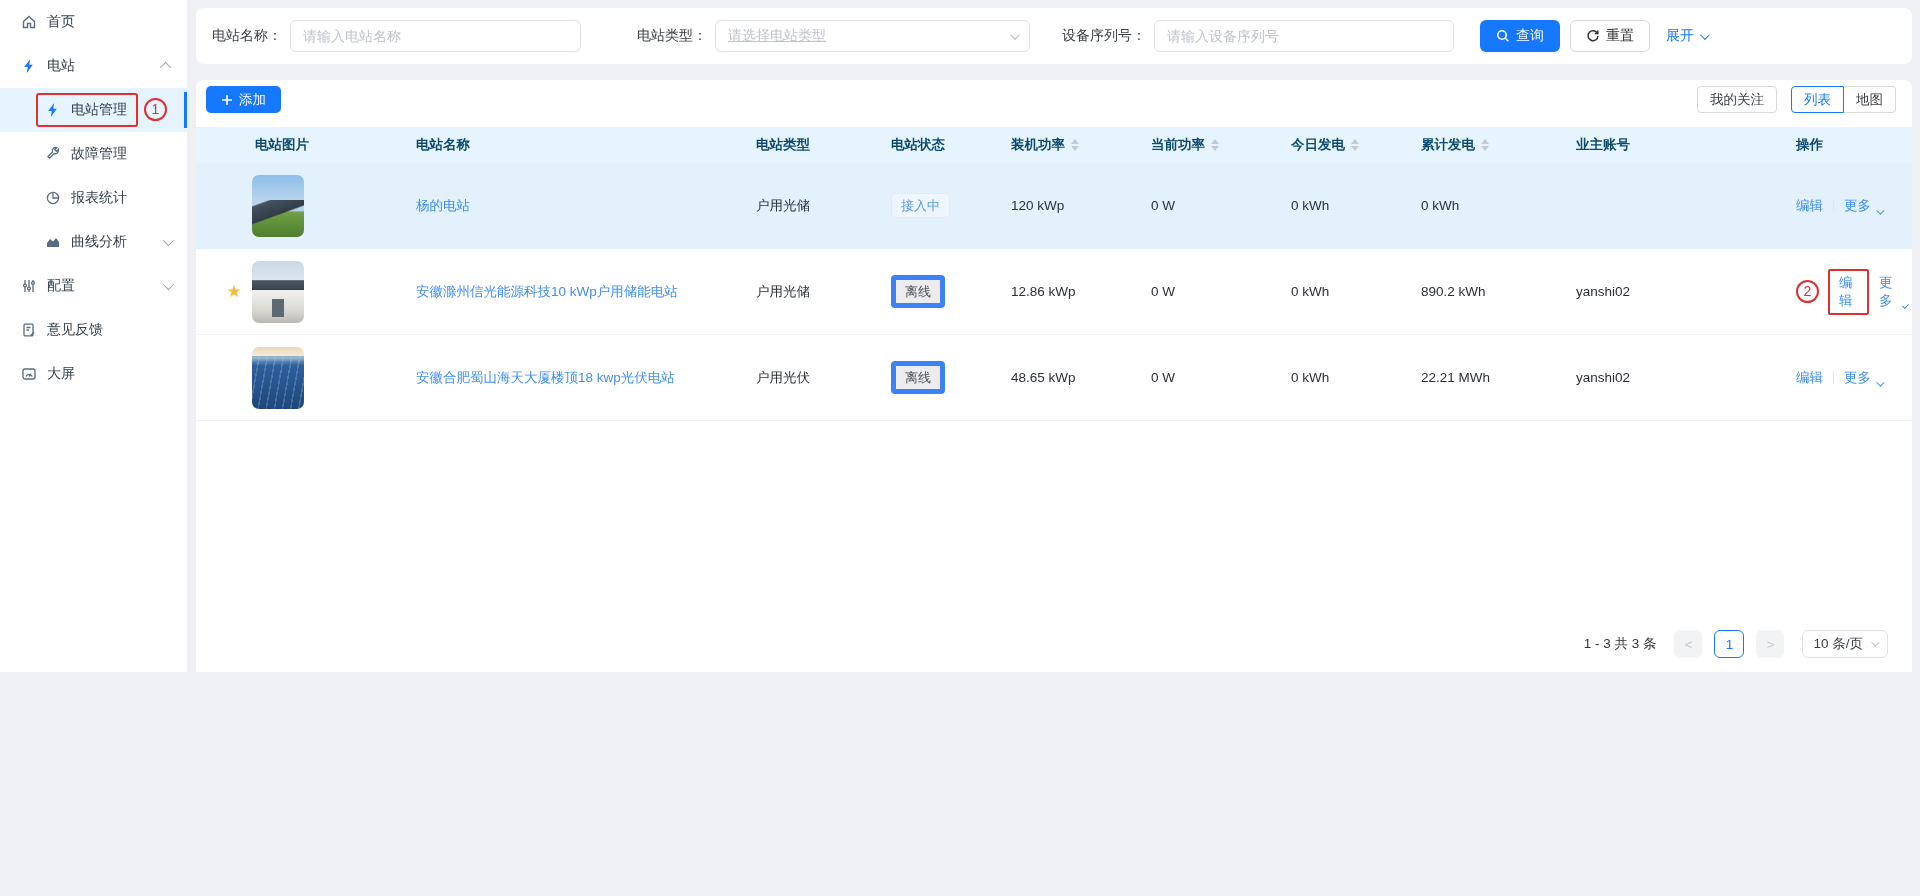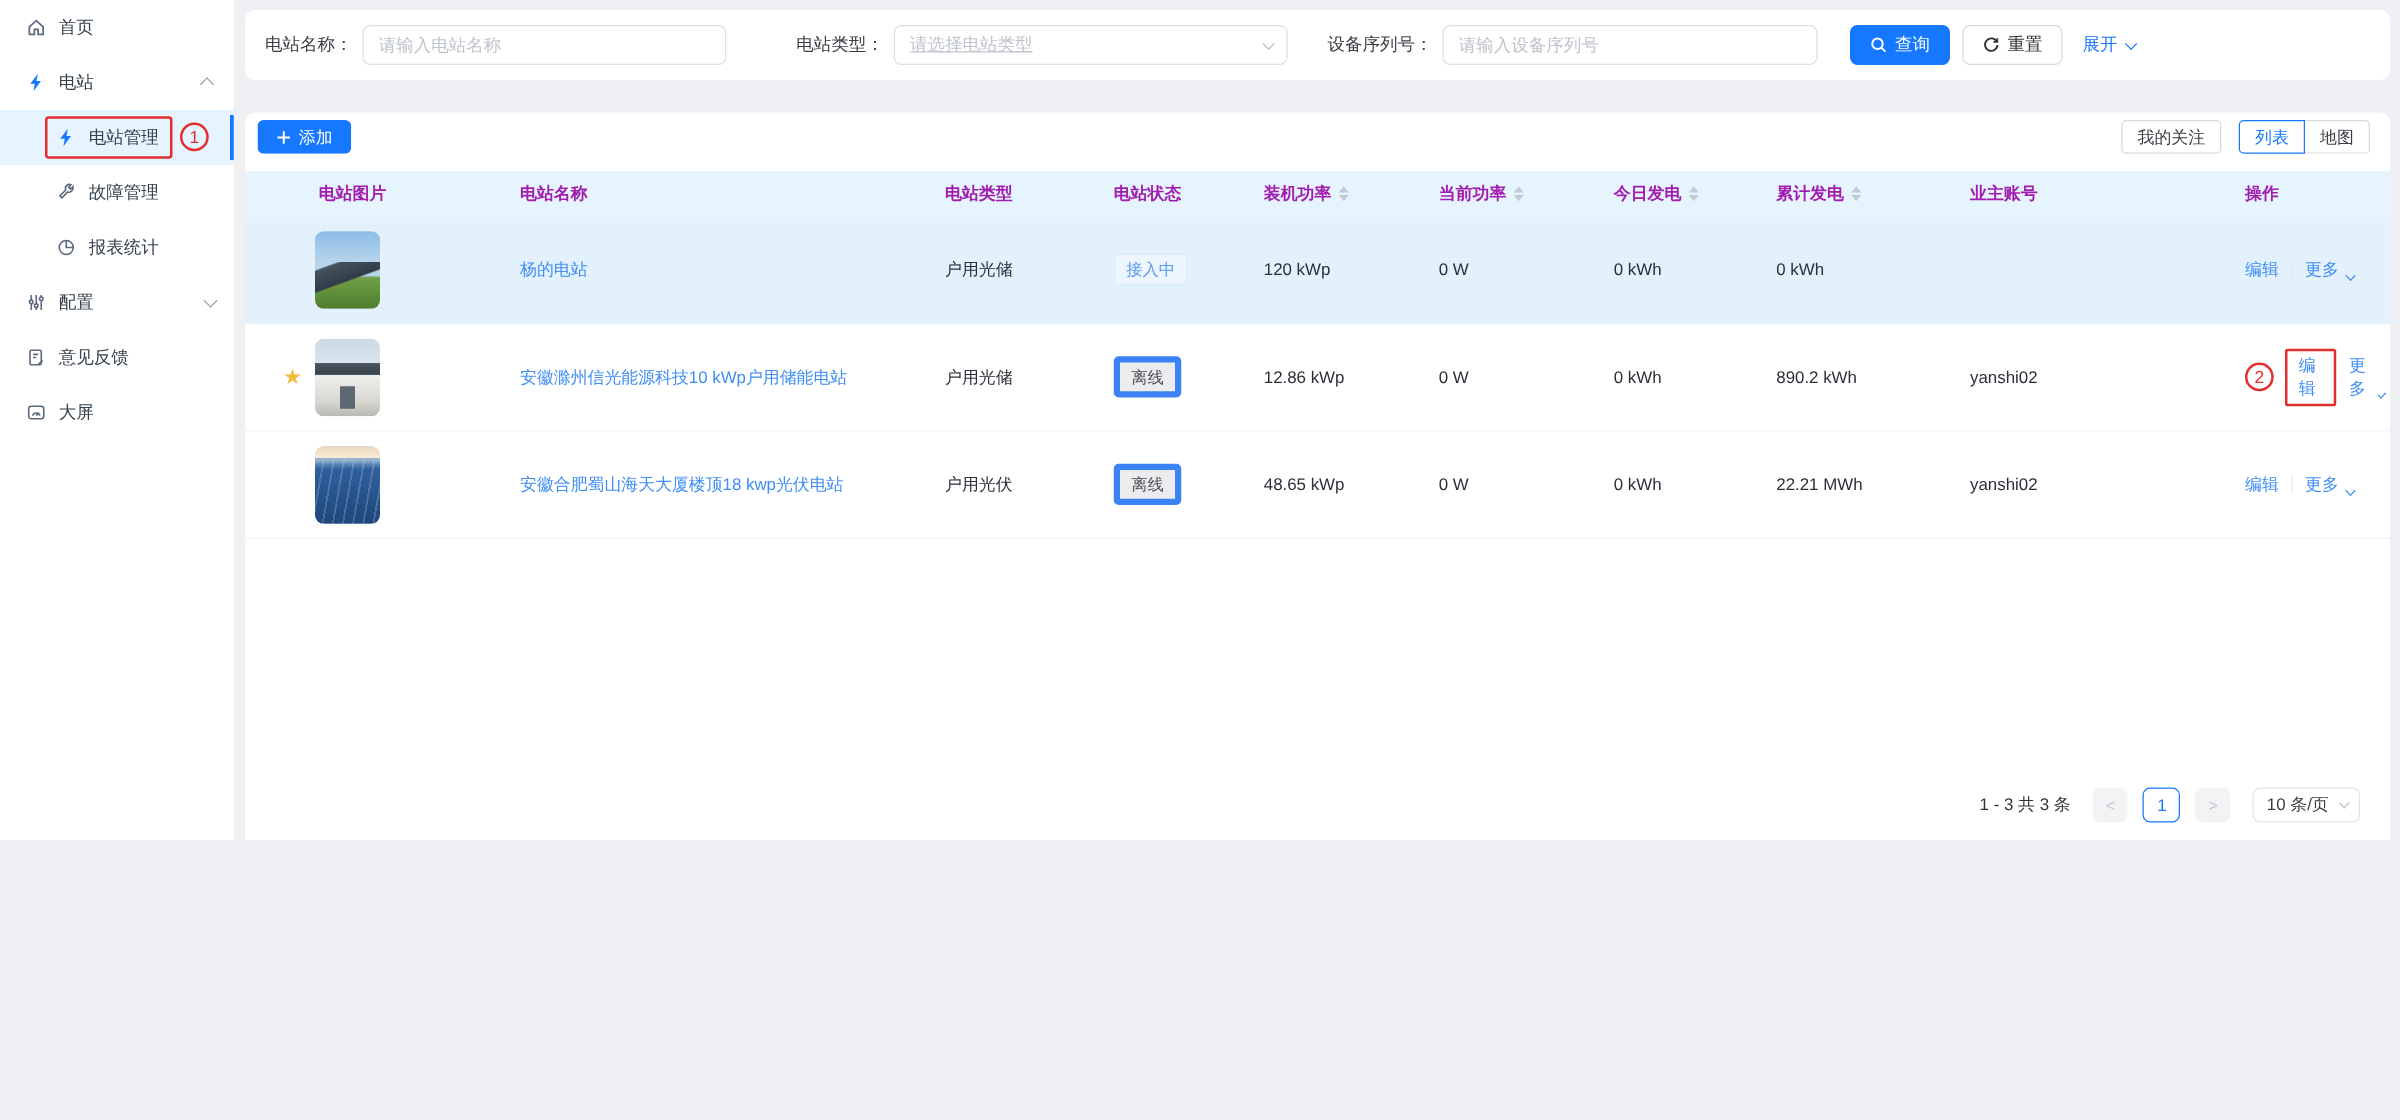--- a/index.html
+++ b/index.html
@@ -44,21 +44,21 @@
     display:inline-block; background:transparent; flex-shrink:0;
   }
   .anno-side { position:absolute; left:144px; top:10px; }
 
   
   .main { flex:1; display:flex; flex-direction:column; padding:8px 8px 0 8px; height:100%; }
 
   
   .filter-card {
     background:#fff; border-radius:8px; height:56px; flex-shrink:0;
-    display:flex; align-items:center; padding:0 16px; margin-bottom:26px;
+    display:flex; align-items:center; padding:0 16px; margin-bottom:16px;
   }
   .f-group { display:flex; align-items:center; }
   .f-label { color:#3a3f45; font-size:14px; margin-right:8px; white-space:nowrap; }
   .f-input, .f-select {
     height:32px; border:1px solid #dcdfe6; border-radius:6px; background:#fff;
     padding:0 12px; font-size:14px; color:#333; outline:none;
     font-family:"Liberation Sans","DejaVu Sans",sans-serif;
   }
   .f-input::placeholder { color:#bfc4cc; }
   .f-select { display:flex; align-items:center; justify-content:space-between; color:#bfc4cc; cursor:pointer;text-decoration:underline; }
@@ -87,21 +87,21 @@
   }
   .my-follow { border-radius:4px; margin-right:14px; }
   .seg-group { display:inline-flex; }
   .seg-group .seg-btn:first-child { border-radius:4px 0 0 4px; }
   .seg-group .seg-btn:last-child { border-radius:0 4px 4px 0; border-left:none; }
   .seg-btn.selected { border:1px solid #1677ff; color:#1677ff; z-index:1; }
 
   
   .tbl { width:100%; }
   .trow { display:flex; align-items:center; width:100%; }
-  .thead { background:#e6f4fe; height:36px; font-size:13.5px; color:#a21caf; font-weight:600; }
+  .thead { background:#e6f4fe; height:36px; font-size:13.5px; color:#0c4a6e; font-weight:600; }
   .tbody-row { height:86px; border-bottom:1px solid #f2f3f5; font-size:13.5px; color:#2b3038; }
   .tbody-row.hover { background:#e2f1fc; border-bottom-color:#e2f1fc; }
   .tc { padding:0 6px; display:flex; align-items:center; flex-shrink:0; }
   .c-img   { width:214px; padding-left:0; position:relative; }
   .c-name  { width:340px; }
   .c-type  { width:135px; }
   .c-status{ width:120px; }
   .c-cap   { width:140px; }
   .c-cur   { width:140px; }
   .c-today { width:130px; }
@@ -222,20 +222,29 @@
     <div class="side-item sub">
       <span class="icn">
         <svg viewBox="0 0 16 16" fill="none" stroke="currentColor" stroke-width="1.3">
             <circle cx="8" cy="8" r="5.6"></circle>
             <path d="M8 2.4V8h5.6"></path>
           </svg>
       </span>
       <span>报表统计</span>
     </div>
 
+    <div class="side-item sub">
+      <span class="icn">
+        <svg viewBox="0 0 16 16" fill="currentColor">
+            <path d="M2 13V9l3-4 3 2.5L11 4l3 4v5H2z"></path>
+          </svg>
+      </span>
+      <span>曲线分析</span>
+      <span class="chev down"></span>
+    </div>
 
     <div class="side-item">
       <span class="icn">
         <svg viewBox="0 0 16 16" fill="none" stroke="currentColor" stroke-width="1.3">
             <path d="M4 2v4M4 9v5M8 2v7M8 12v2M12 2v2M12 7v7"></path>
             <circle cx="4" cy="7.5" r="1.4"></circle>
             <circle cx="8" cy="10.5" r="1.4"></circle>
             <circle cx="12" cy="5" r="1.4"></circle>
           </svg>
       </span>

